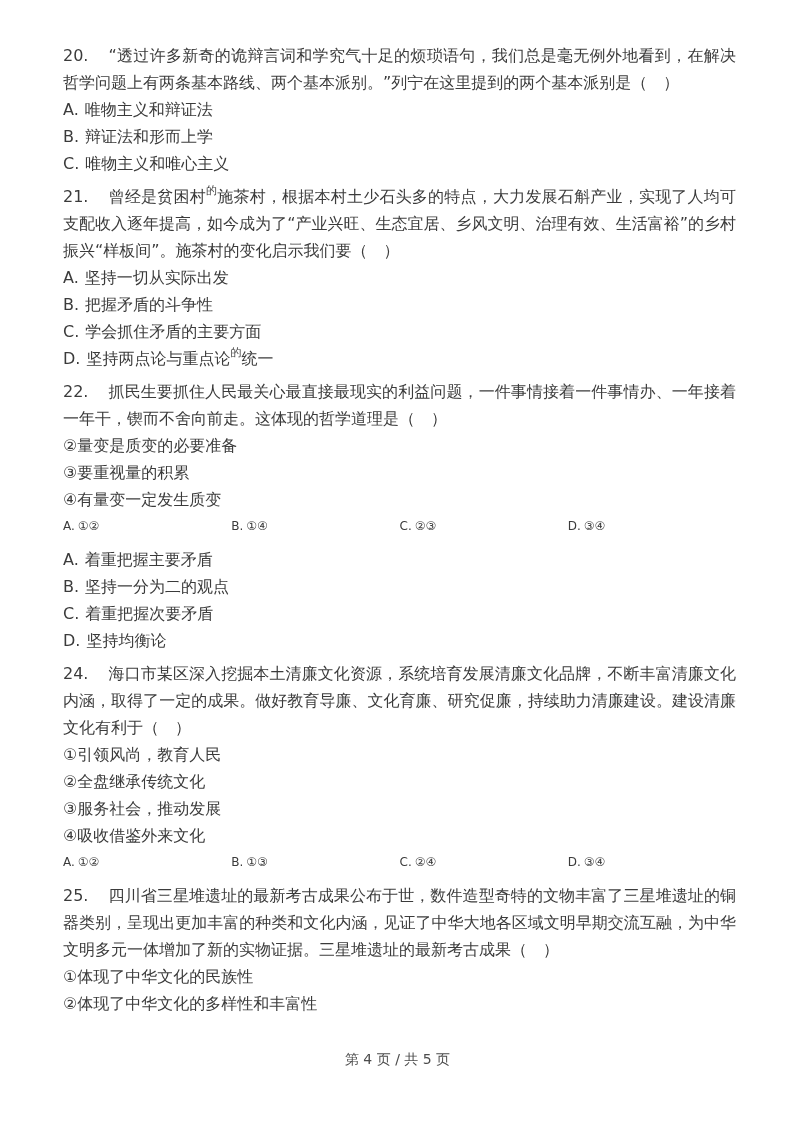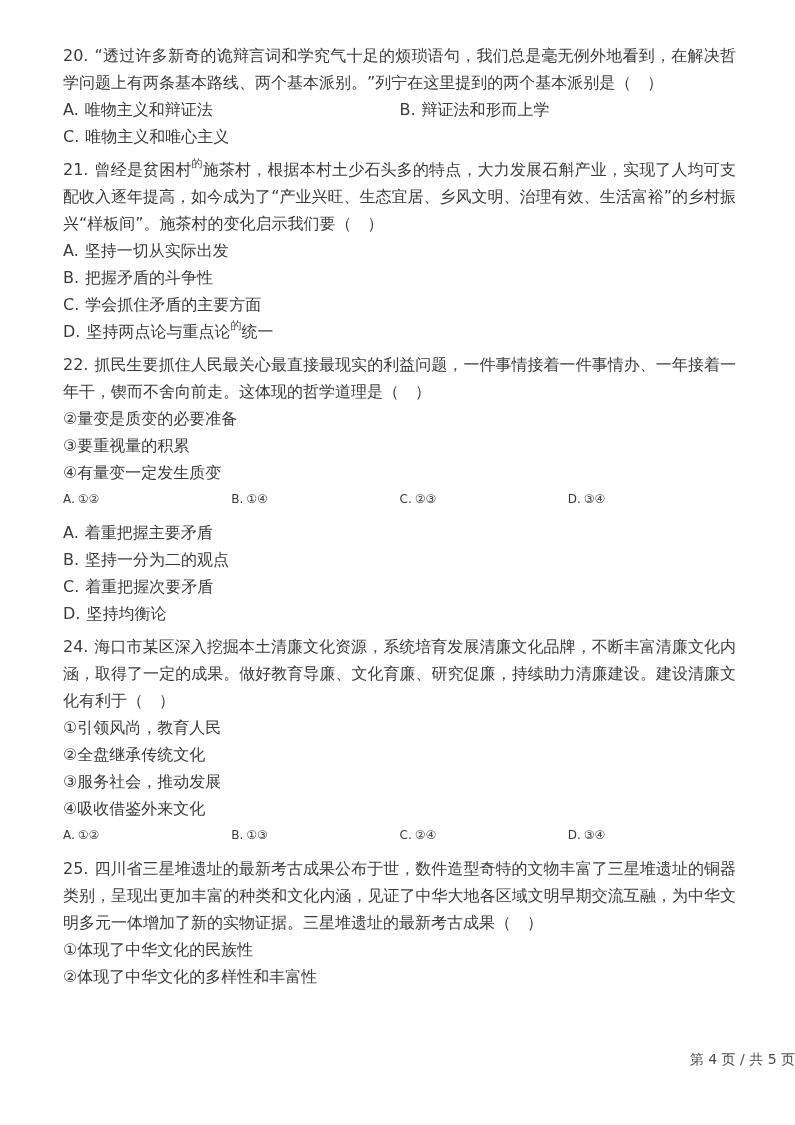--- a/index.html
+++ b/index.html
@@ -19,60 +19,60 @@
     width: 673px;
   }
   p { margin: 0; }
   .question { margin-bottom: 6px; }
   .stem {
     font-size: 16px;
     line-height: 27px;
     text-align: justify;
     text-align-last: left;
   }
-  .qnum { margin-right: 6px; }
+  .qnum { margin-right: 20px; }
   sup.sup-text {
     font-size: 11px;
     line-height: 0;
     position: relative;
     top: -2px;
     vertical-align: super;
   }
   .item-line {
     font-size: 16px;
     line-height: 27px;
   }
   .options { width: 100%; }
   .options.rows .option {
     display: block;
     font-size: 16px;
     line-height: 27px;
   }
-  .options.grid-2 { display: flex; flex-wrap: wrap; }
+  .options.grid-2 { display: flex; flex-wrap: wrap; flex-direction: column; }
   .options.grid-2 .option {
     flex: 0 0 50%;
     font-size: 16px;
     line-height: 27px;
     box-sizing: border-box;
   }
   .options.grid-4 { display: flex; }
   .options.grid-4 .option {
     flex: 0 0 25%;
     font-size: 12px;
     line-height: 27px;
     box-sizing: border-box;
   }
   .opt-label { margin-right: 6px; }
   .options.grid-4 .opt-label { margin-right: 3px; }
   .footer {
     position: absolute;
     top: 1048px;
     left: 0;
     width: 100%;
-    text-align: right;
+    text-align: center;
     font-size: 14px;
     line-height: 22px;
     color: #4c4c4c;
   }
 </style>
 </head>
 <body>
 
 <div class="page">
   <div class="content">

